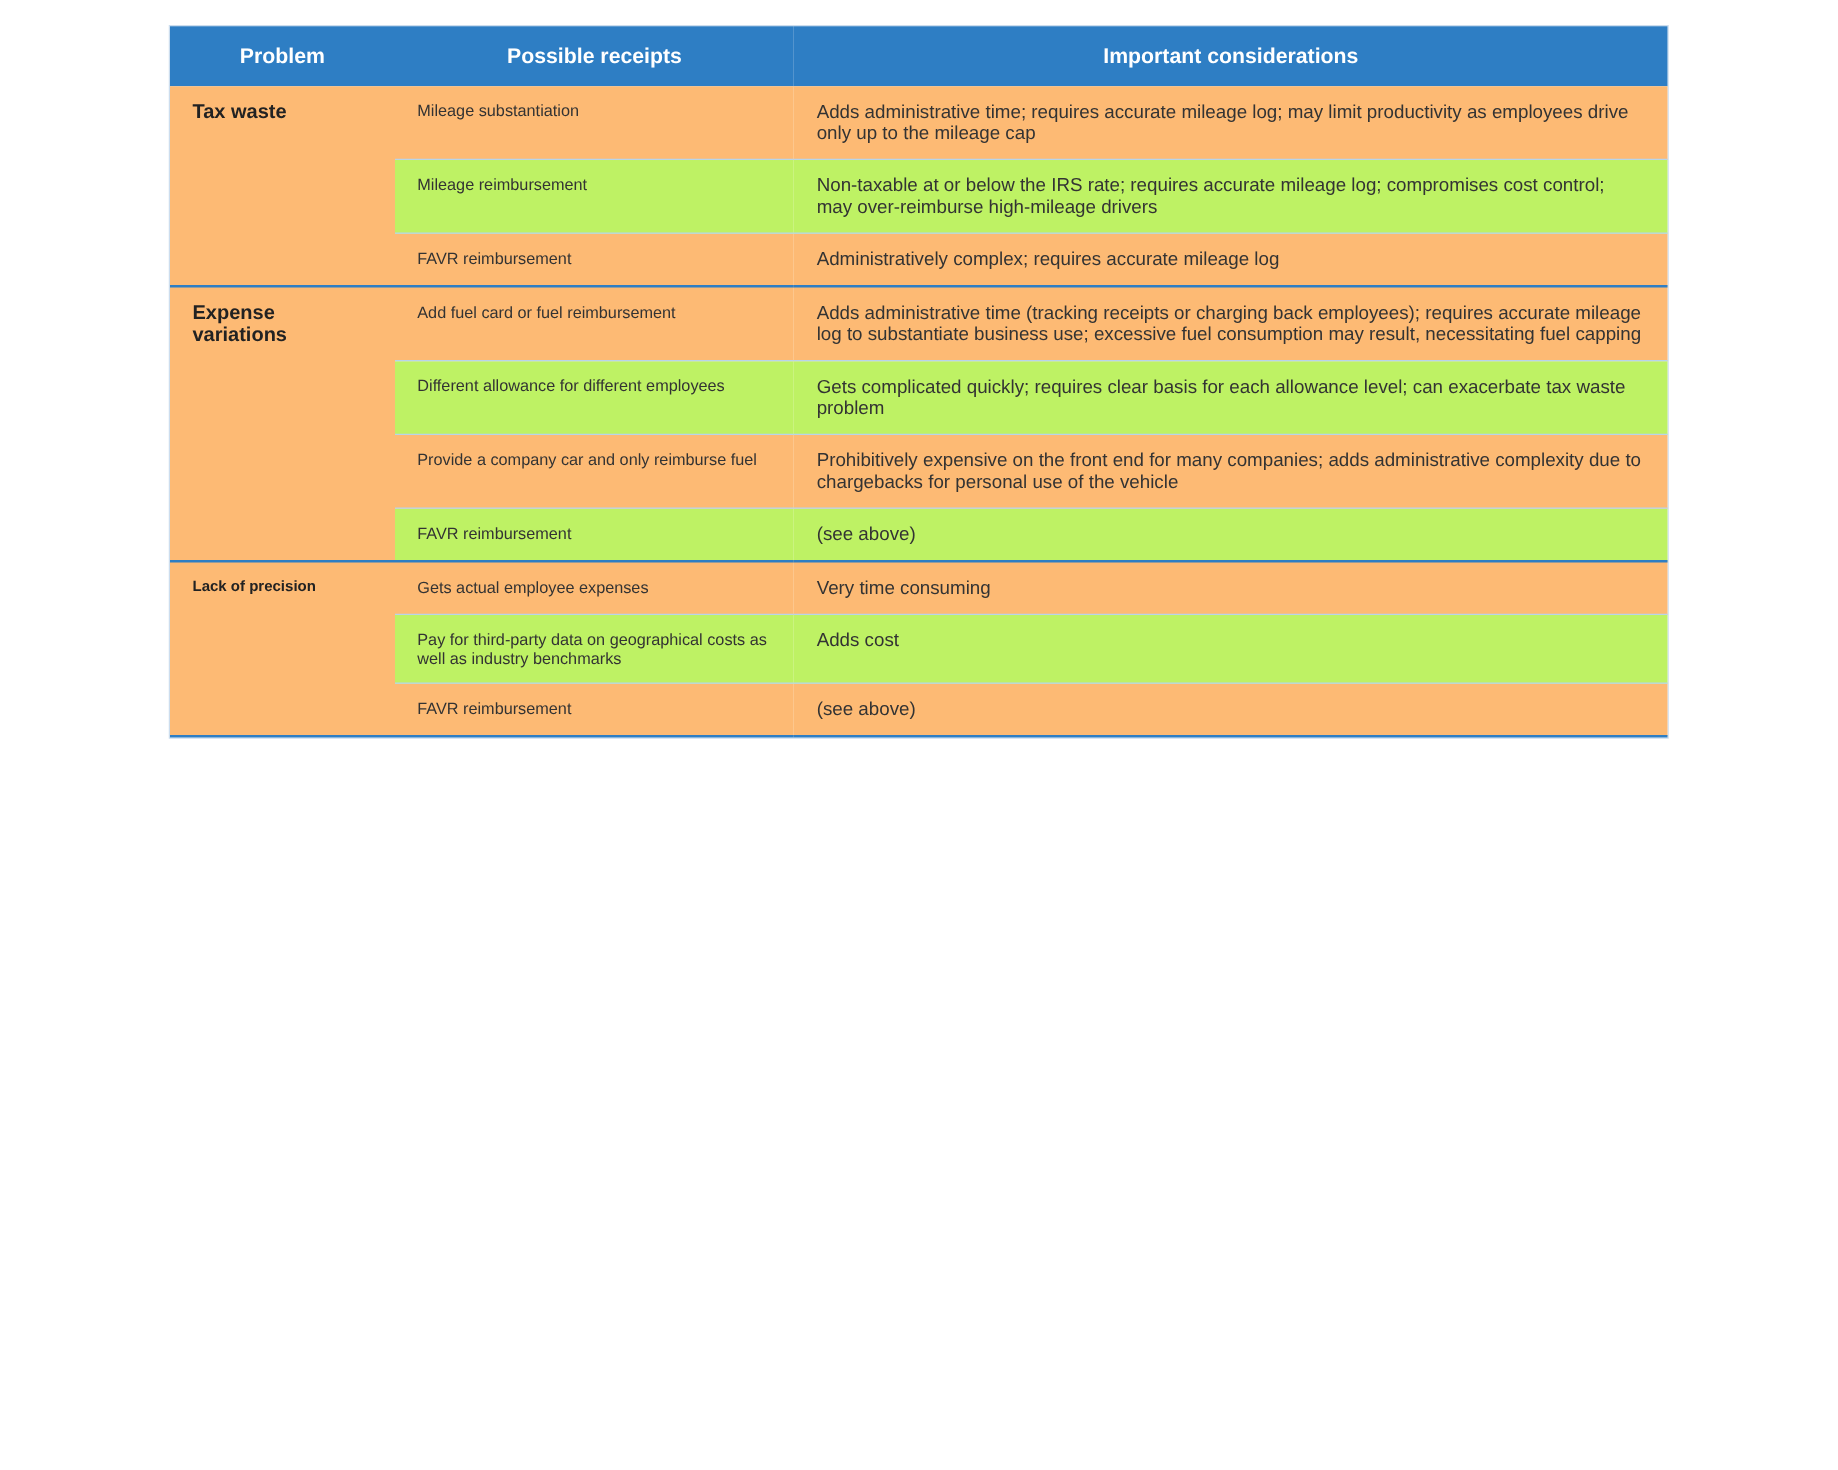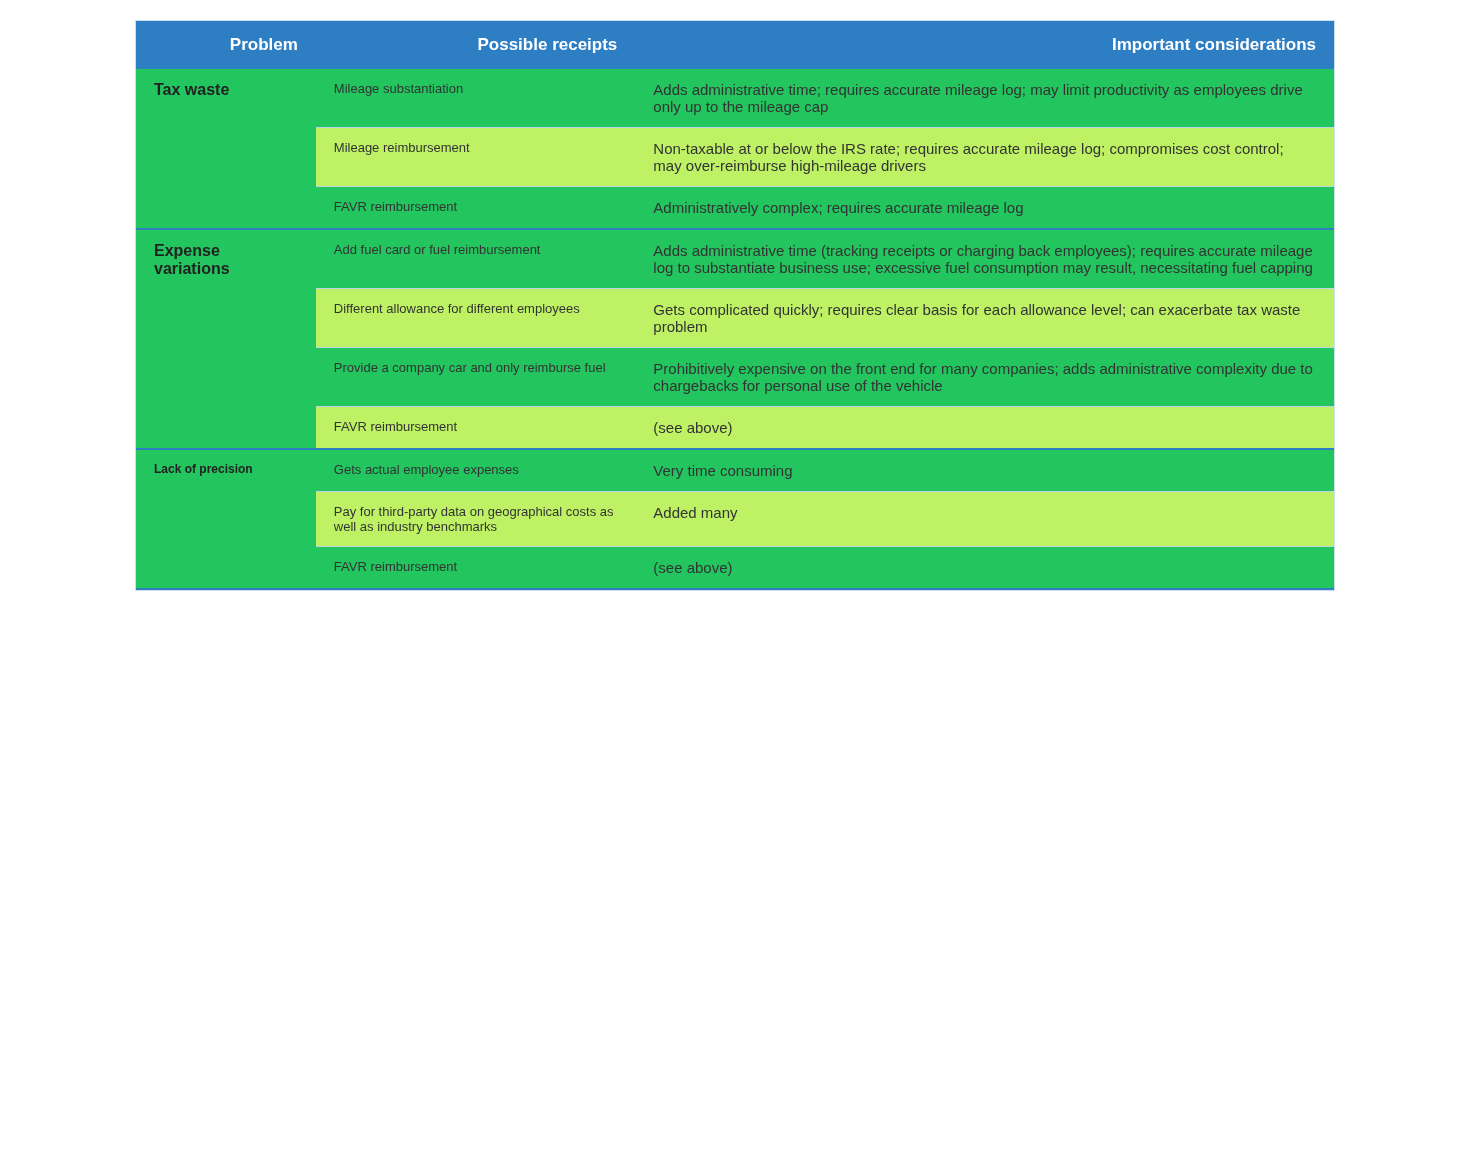--- a/index.html
+++ b/index.html
@@ -31,21 +31,21 @@
 
     thead tr {
       background-color: #2e7ec4;
     }
 
     thead th {
       color: #ffffff;
       font-weight: bold;
       font-size: 17px;
       padding: 14px 18px;
-      text-align: right;
+      text-align: center;
       border: none;
       margin-left: 13px;
     }
 
     tbody tr {
       background-color: #ffffff;
     }
 
     td {
       padding: 12px 18px;
@@ -63,21 +63,21 @@
     td.consideration-cell {
       color: #333333;
       font-size: 15px;
     }
 
     .col-problem { width: 180px; }
     .col-solution { width: 320px; }
     .col-consideration { width: 700px; }
 
     
-    .bg-light { background-color: #22c55e; border-radius: 18px; }
+    .bg-light { background-color: #fdba74; border-radius: 18px; }
     .bg-white { background-color: #bef264; }
   </style>
 </head>
 <body>
 
 <div class="table-container">
   <table>
     <thead>
       <tr>
         <th class="col-problem">Problem</th>
@@ -116,21 +116,21 @@
           <td class="col-solution solution-cell" style="border-bottom: 2px solid rgb(46, 126, 196);">FAVR reimbursement</td>
           <td class="col-consideration consideration-cell" style="border-bottom: 2px solid rgb(46, 126, 196);">(see above)</td>
         </tr>
         <tr class="bg-light">
           <td class="col-problem" rowspan="3" style="font-weight: bold; font-size: 12px; vertical-align: top; border-bottom: 2px solid rgb(46, 126, 196);">Lack of precision</td>
           <td class="col-solution solution-cell">Gets actual employee expenses</td>
           <td class="col-consideration consideration-cell">Very time consuming</td>
         </tr>
         <tr class="bg-white">
           <td class="col-solution solution-cell">Pay for third-party data on geographical costs as well as industry benchmarks</td>
-          <td class="col-consideration consideration-cell">Added many</td>
+          <td class="col-consideration consideration-cell">Adds cost</td>
         </tr>
         <tr class="bg-light">
           <td class="col-solution solution-cell" style="border-bottom: 2px solid rgb(46, 126, 196);">FAVR reimbursement</td>
           <td class="col-consideration consideration-cell" style="border-bottom: 2px solid rgb(46, 126, 196);">(see above)</td>
         </tr>
       </tbody>
   </table>
 </div>
 
 </body></html>

